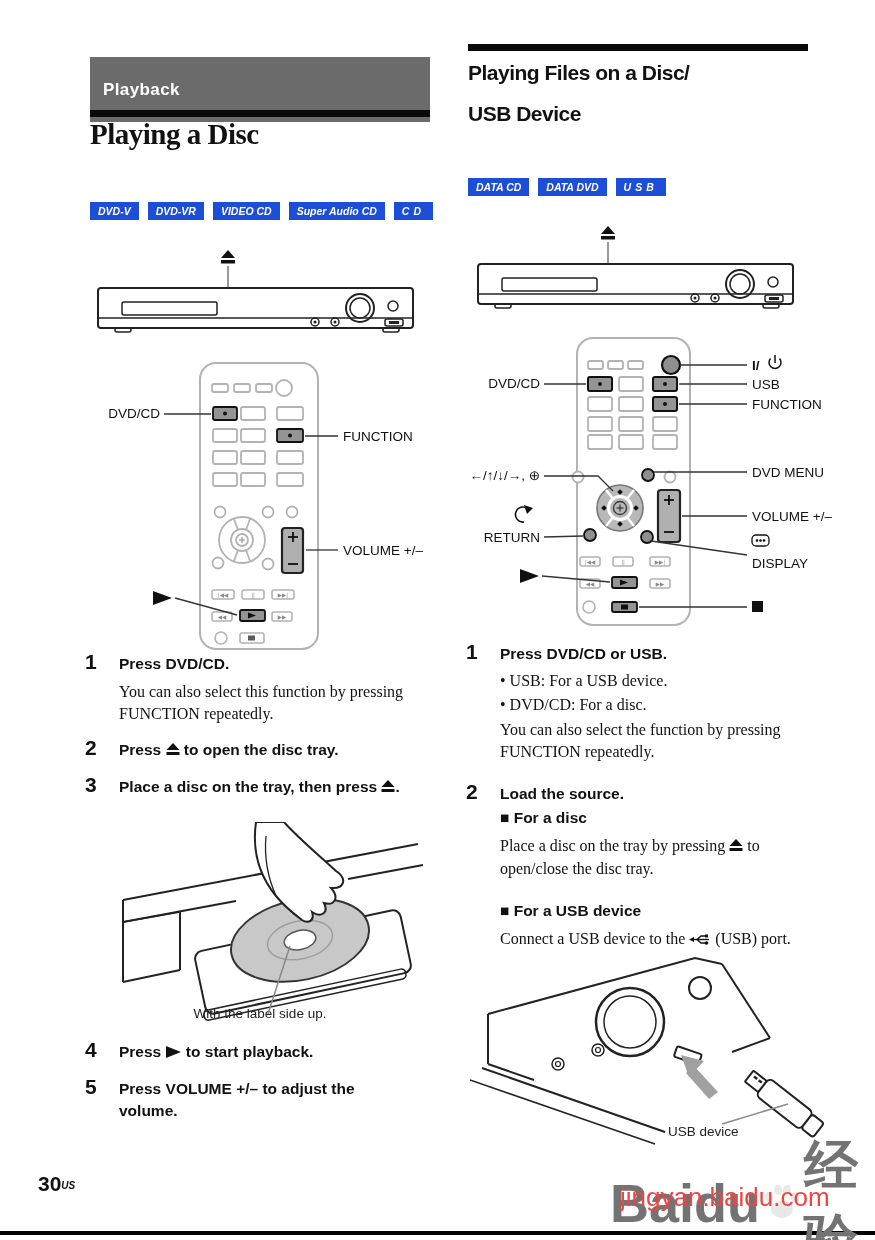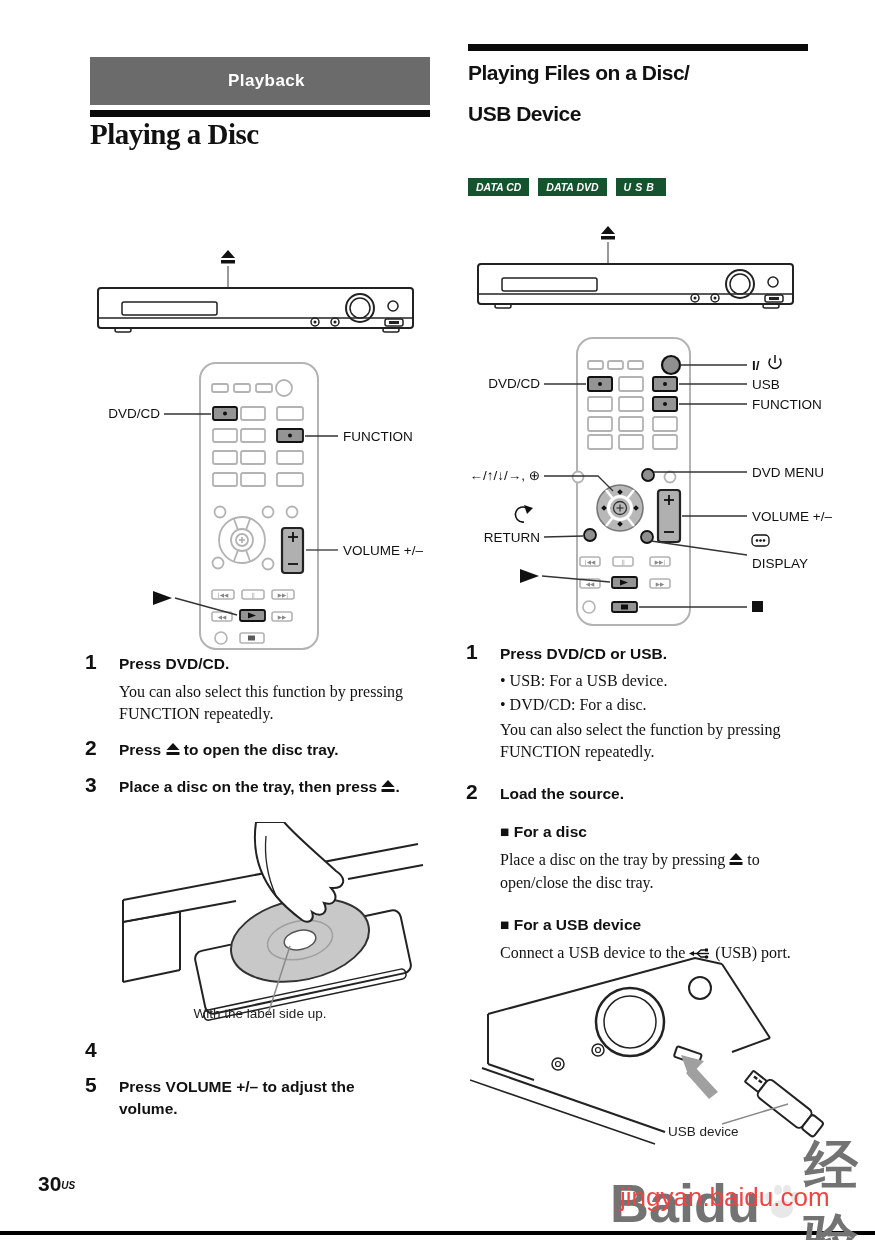--- a/index.html
+++ b/index.html
@@ -1,39 +1,39 @@
 <!DOCTYPE html>
 <html><head>
 <meta charset="utf-8">
 <style>
   html,body{margin:0;padding:0;background:#ffffff;}
   .page{position:relative;width:875px;height:1240px;background:#fff;overflow:hidden;
         font-family:"Liberation Sans",sans-serif;color:#111;}
   .abs{position:absolute;}
   
-  .banner{left:90px;top:57px;width:340px;height:48px;background:#6b6b6b;color:#fff;
+  .banner{left:90px;top:57px;width:340px;height:65px;background:#6b6b6b;color:#fff;
           font-size:17px;font-weight:bold;letter-spacing:.4px;display:flex;align-items:center;
-          padding-left:13px;box-sizing:border-box;justify-content:center;}
+          padding-left:13px;box-sizing:border-box;}
   .banner-rule{left:90px;top:110px;width:340px;height:7px;background:#0a0a0a;}
   .title-l{left:90px;top:118px;width:345px;font-size:29px;font-weight:bold;letter-spacing:-.5px;font-family:Liberation Serif, serif;}
   .title-r{left:468px;top:52px;width:360px;font-size:21px;font-weight:bold;letter-spacing:-.5px;line-height:41px;}
   .top-rule-r{left:468px;top:44px;width:340px;height:7px;background:#0a0a0a;}
   
   .badges{display:flex;gap:9px;}
-  .badge{background:#14532d;color:#fff;font-size:10.5px;font-weight:bold;font-style:italic;
+  .badge{background:#1d4ed8;color:#fff;font-size:10.5px;font-weight:bold;font-style:italic;
          padding:3px 8px;white-space:nowrap;}
   .badge.wide{letter-spacing:4px;}
   
   .steps{display:flex;flex-direction:column;}
   .step{display:flex;margin-bottom:11px;}
   .stepnum{width:34px;flex:none;font-size:21px;font-weight:bold;line-height:24px;}
   .sheading{font-size:15.5px;font-weight:bold;line-height:22px;padding-top:3px;}
   .sbody{font-family:"Liberation Serif",serif;font-size:16px;line-height:22px;margin-top:6px;}
   .bullets{font-family:"Liberation Serif",serif;font-size:16px;line-height:24px;margin-top:4px;}
-  .subhead{font-size:15.5px;font-weight:bold;margin-top:18px;}
+  .subhead{font-size:15.5px;font-weight:bold;margin-top:4px;}
   .icon-inline{display:inline-block;vertical-align:-1px;}
   
   .cap{font-size:13.5px;color:#222;}
   .pagenum{left:38px;top:1172px;font-size:21px;font-weight:bold;}
   .pagenum sup{font-size:10px;font-style:italic;font-weight:bold;position:relative;top:6px;}
   .bottom-rule{left:0;top:1231px;width:875px;height:4px;background:#000;}
   
   .wm1{left:610px;top:1130px;display:flex;align-items:center;gap:2px;z-index:1;
        font-size:54px;font-weight:bold;color:#737373;}
   .wm2{left:620px;top:1182px;font-size:26px;font-weight:normal;color:#ef4444;z-index:1;}
@@ -45,20 +45,27 @@
 <body>
 
 <div class="page">
 
   <div class="abs banner">
     <span>Playback</span>
   </div>
   <div class="abs banner-rule"></div>
   <div class="abs title-l">Playing a Disc</div>
 
+  <div class="abs badges" style="left:90px;top:202px;">
+    <span class="badge">DVD-V</span>
+    <span class="badge">DVD-VR</span>
+    <span class="badge">VIDEO CD</span>
+    <span class="badge">Super Audio CD</span>
+    <span class="badge wide">CD</span>
+  </div>
 
   <svg class="abs fig" style="left:85px;top:240px;" width="350" height="100" viewBox="0 0 350 100">
     <g>
       <polygon points="143,10 150,18 136,18" fill="#111"></polygon>
       <rect x="136" y="20" width="14" height="3.5" fill="#111"></rect>
       <line x1="143" y1="26" x2="143" y2="62" stroke="#9a9a9a" stroke-width="2"></line>
     </g>
     <g stroke="#222" fill="none" stroke-width="2">
       <rect x="13" y="48" width="315" height="40" rx="3" fill="#fff"></rect>
       <line x1="13" y1="78" x2="328" y2="78" stroke-width="1.5"></line>
@@ -202,20 +209,25 @@
     </g>
     <path d="M138,0 C134,28 140,52 158,74 C166,84 176,92 184,98 C190,102 197,99 194,90 C203,96 211,91 206,81 C216,84 222,76 213,66 C226,67 230,57 218,49 C204,36 178,14 166,0 Z" fill="#fff" stroke="#222" stroke-width="2"></path>
     <path d="M158,74 C150,56 146,36 148,14" fill="none" stroke="#222" stroke-width="1.3"></path>
     <line x1="172" y1="124" x2="150" y2="192" stroke="#8a8a8a" stroke-width="1.5"></line>
   </svg>
   <div class="abs cap" style="left:170px;top:1006px;width:180px;text-align:center;">With the label side up.</div>
 
   <div class="abs steps" style="left:85px;top:1038px;width:300px;">
     <div class="step">
       <div class="stepnum">4</div>
+      <div class="sheading">
+        <span>Press </span><span class="icon-inline"><svg width="16" height="12" viewBox="0 0 16 12">
+              <polygon points="0,0 0,12 15,6" fill="#111"></polygon>
+            </svg></span><span> to start playback.</span>
+      </div>
     </div>
     <div class="step">
       <div class="stepnum">5</div>
       <div class="sheading">Press VOLUME +/– to adjust the volume.</div>
     </div>
   </div>
 
   <div class="abs pagenum"><span>30</span><sup>US</sup></div>
   <div class="abs bottom-rule"></div>
 

